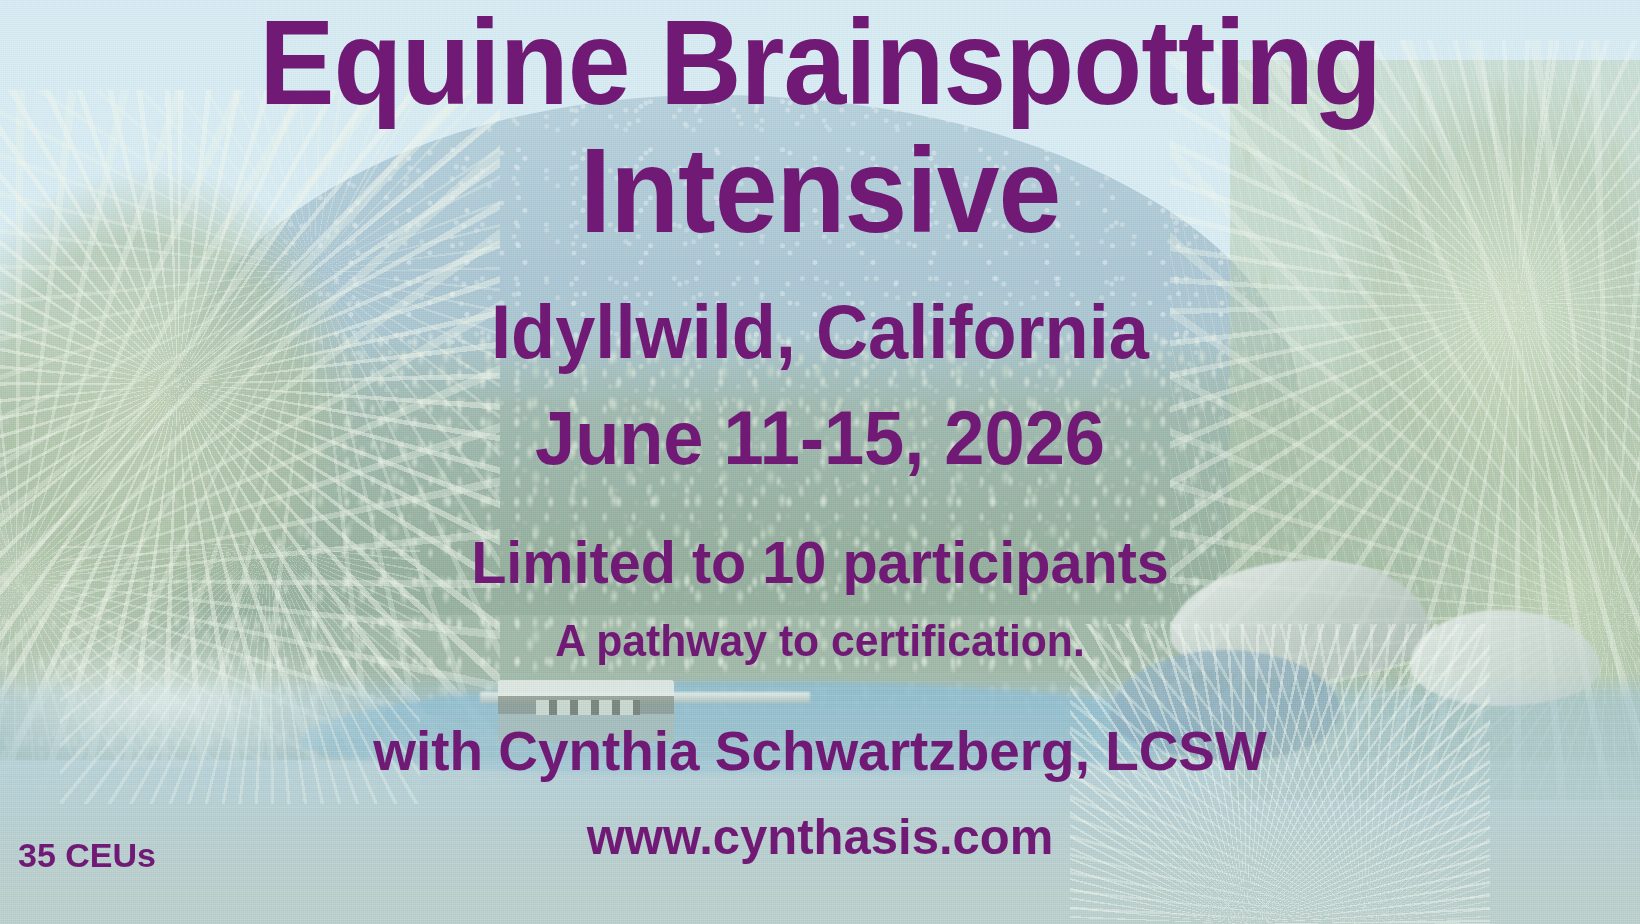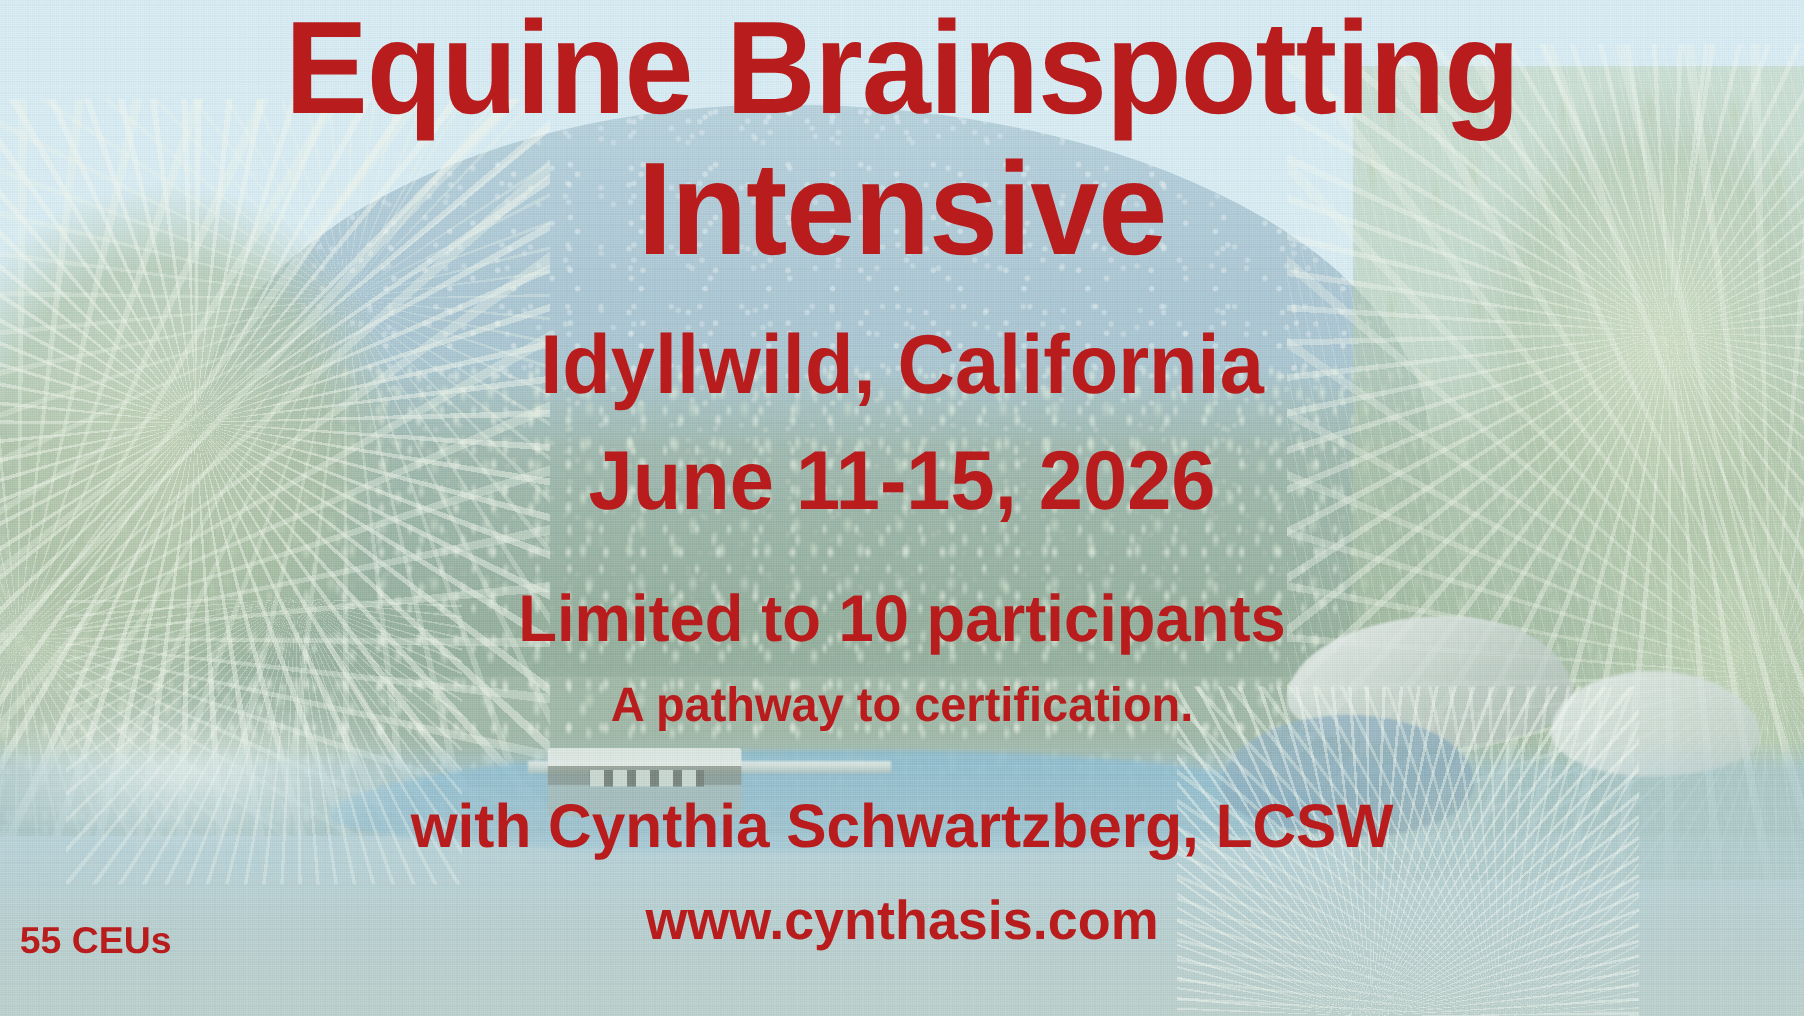--- a/index.html
+++ b/index.html
@@ -243,21 +243,21 @@
     position: absolute; inset: 0;
     background-image:
       repeating-linear-gradient(0deg, rgba(255,255,255,.045) 0 1px, rgba(0,0,0,.02) 1px 2px),
       repeating-linear-gradient(90deg, rgba(255,255,255,.035) 0 1px, rgba(0,0,0,.015) 1px 2px);
     pointer-events: none;
   }
 
   
   .text-layer {
     position: absolute; inset: 0;
-    color: #b91c1c;
+    color: #701a75;
     text-align: center;
   }
   .line { position: absolute; left: 0; right: 0; white-space: nowrap; }
 
   .title {
     top: -2px;
     font-size: 120px;
     font-weight: 700;
     line-height: 1.07;
     letter-spacing: -1px;
@@ -353,16 +353,16 @@
       <span class="t1">Equine Brainspotting</span>
       <span class="t2">Intensive</span>
     </div>
 
     <div class="line location">Idyllwild, California</div>
     <div class="line dates">June 11-15, 2026</div>
     <div class="line limited">Limited to 10 participants</div>
     <div class="line pathway">A pathway to certification.</div>
     <div class="line presenter">with Cynthia Schwartzberg, LCSW</div>
     <div class="line website">www.cynthasis.com</div>
-    <div class="ceus">55 CEUs</div>
+    <div class="ceus">35 CEUs</div>
 
   </div>
 </div>
 
 </body></html>

